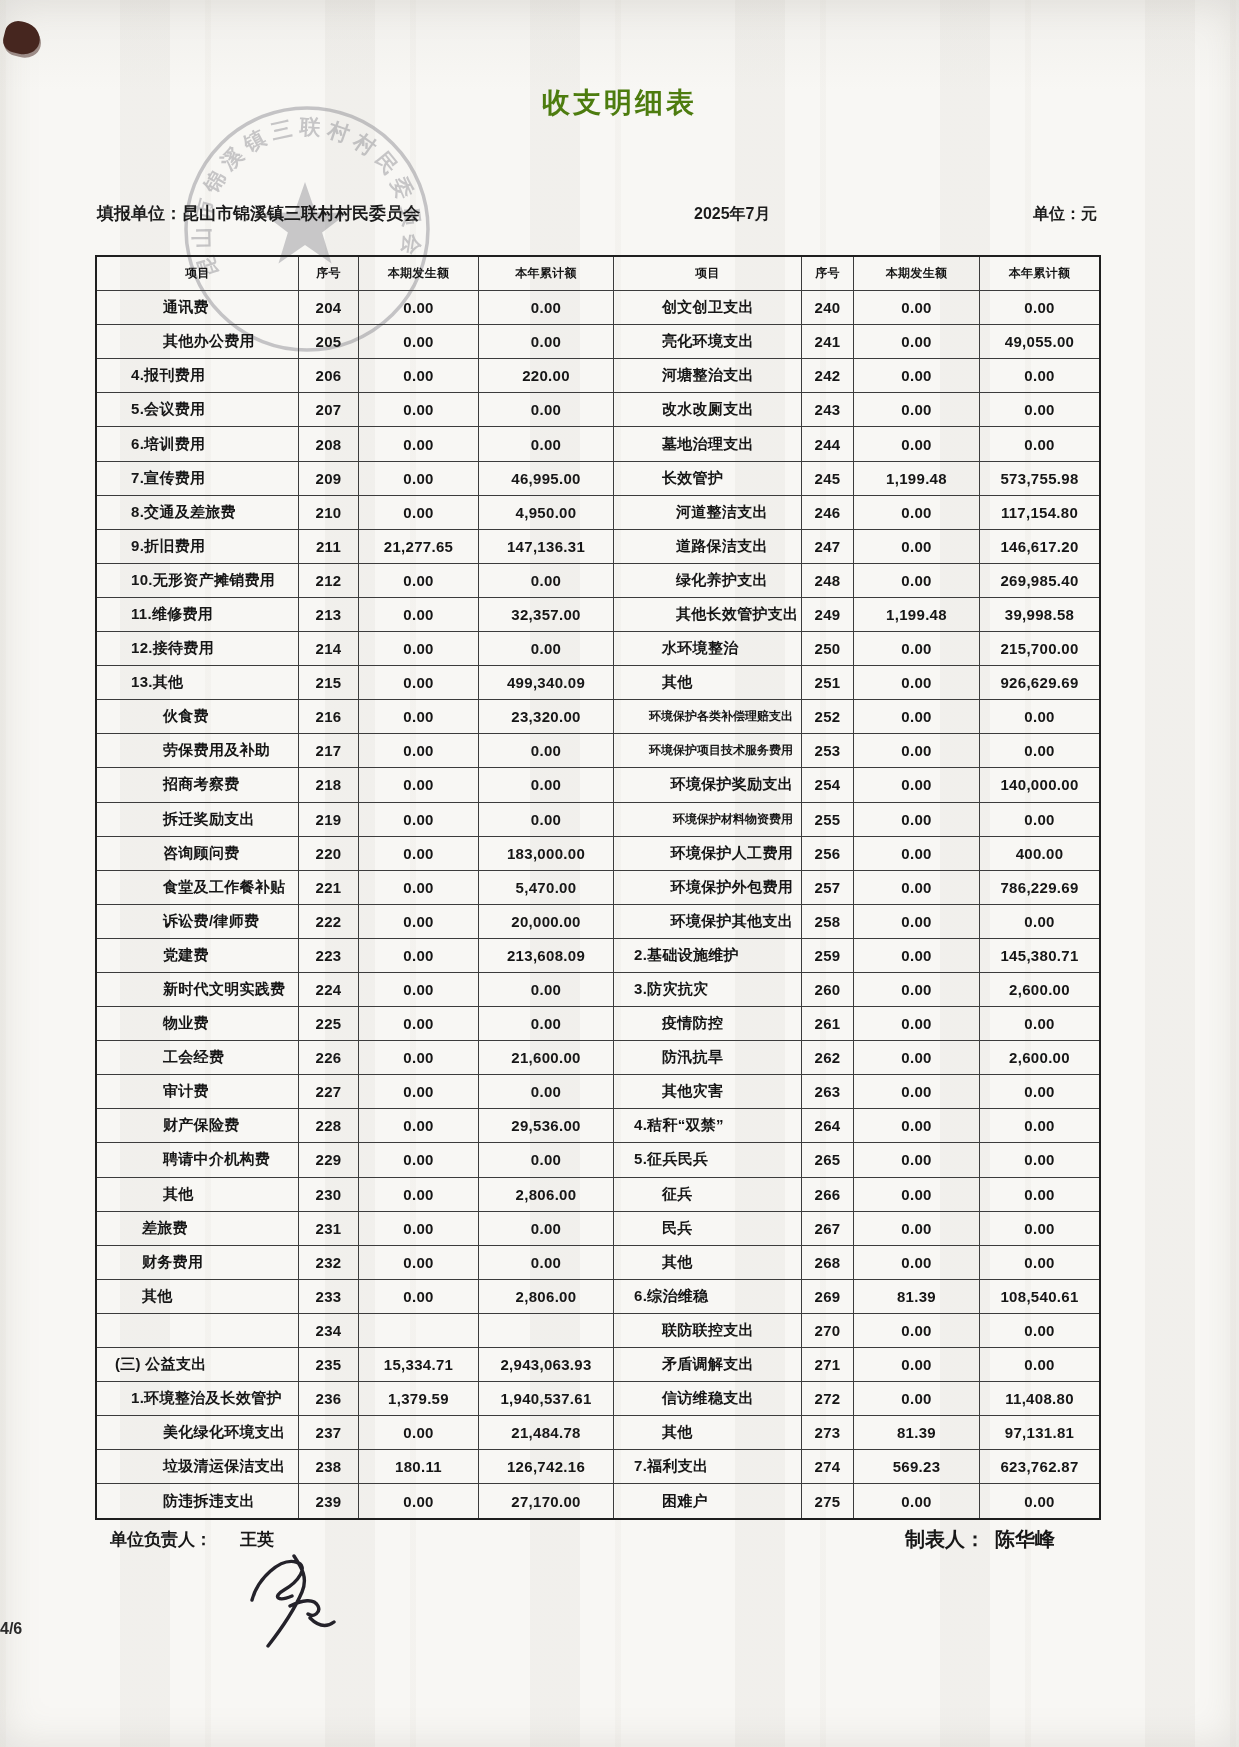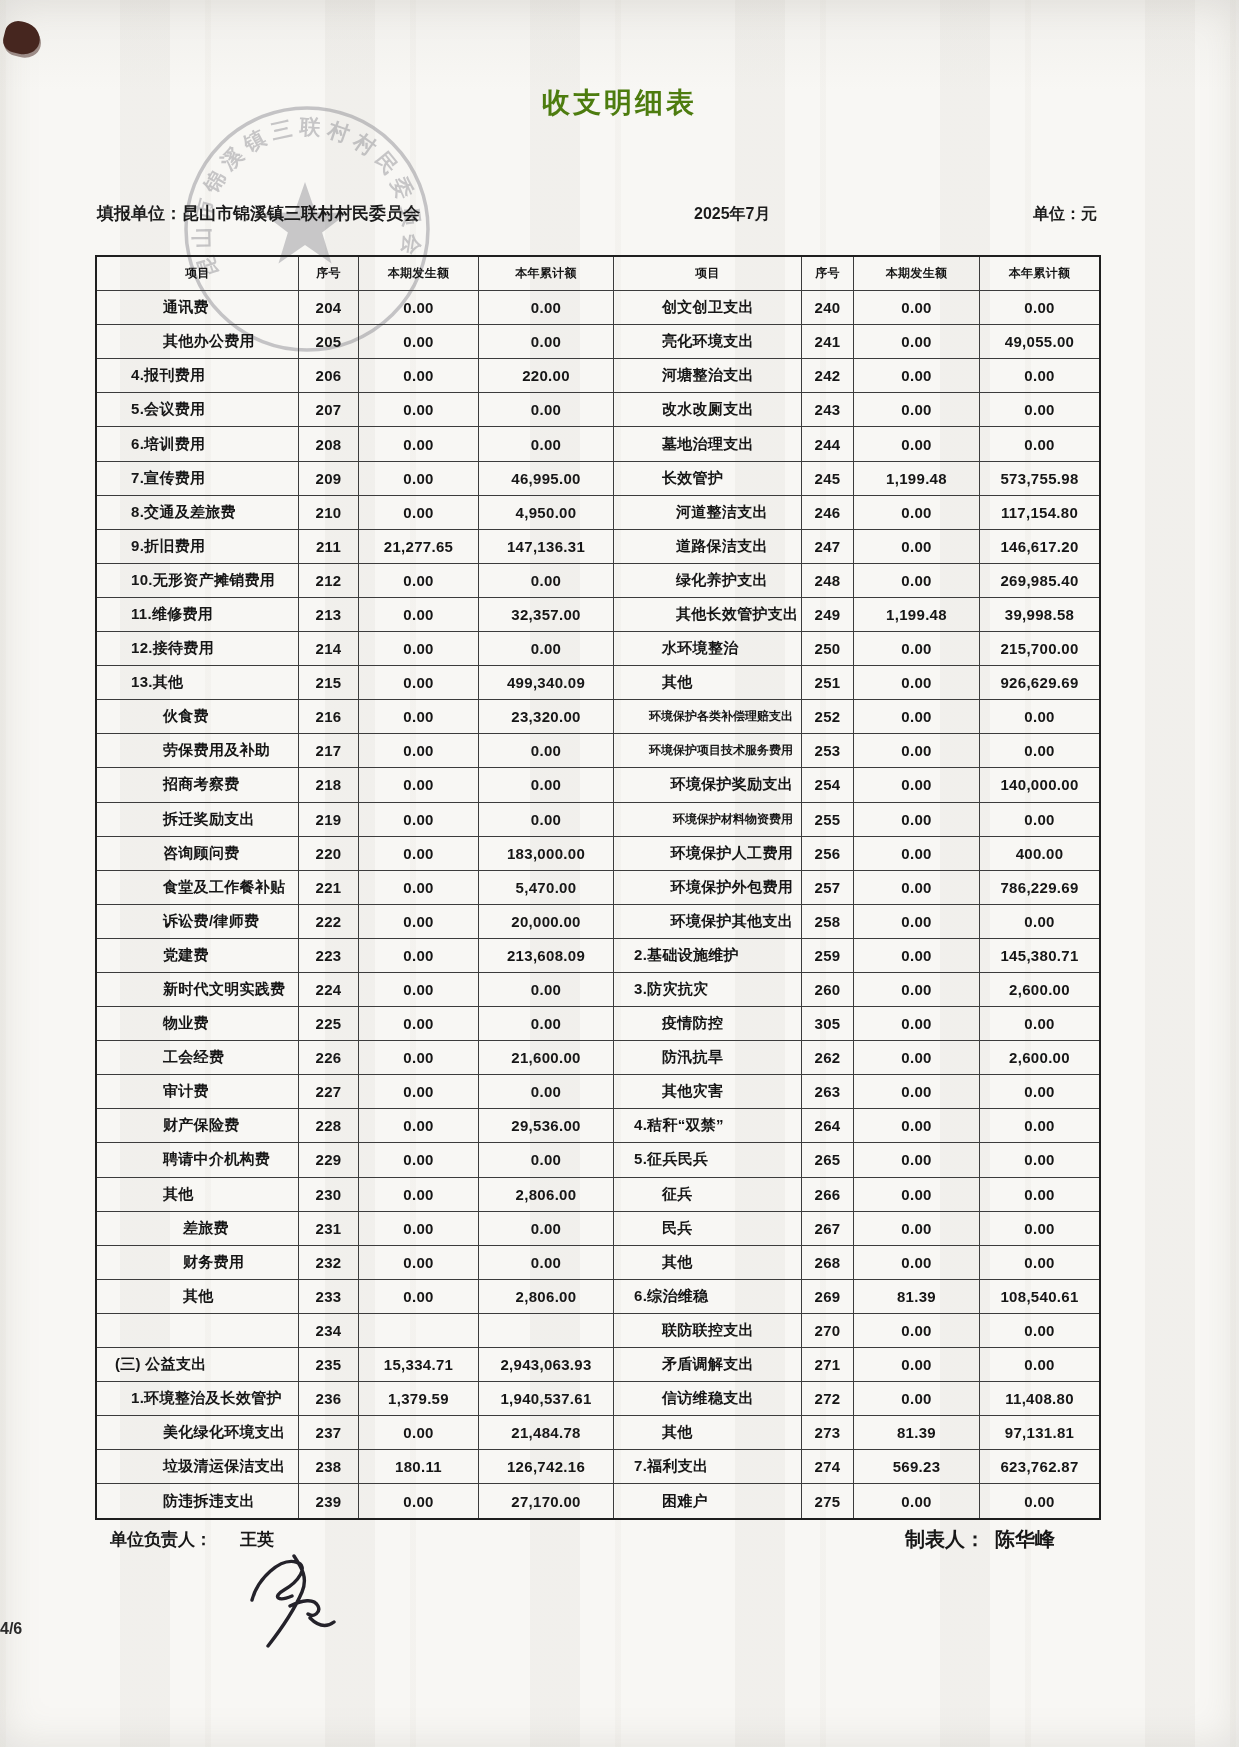--- a/index.html
+++ b/index.html
@@ -62,21 +62,21 @@
   }
   .cell.lastcol{border-right:none;}
   .cell.lastrow{border-bottom:none;}
   .cell.hd{font-size:12px;}
   .cell.item{justify-content:flex-start;}
   .num{font-family:"Liberation Sans", sans-serif;}
   
   .L.i0{padding-left:18px;}
   .L.i1{padding-left:34px;}
   .L.i2{padding-left:66px;}
-  .L.i3{padding-left:86px;}
+  .L.i3{padding-left:45px;}
   .R.i1{padding-left:20px;}
   .R.i2{padding-left:48px;}
   .R.i3{padding-left:62px;}
   
   .cell.ar{justify-content:flex-end;padding-right:8px;}
   .cell.sm{font-size:12px;letter-spacing:0;}
 
   .footer-left{position:absolute;left:110px;top:1528px;font-size:17px;font-weight:bold;}
   .footer-left .name{margin-left:28px;}
   .footer-right{position:absolute;left:905px;top:1526px;font-size:20px;font-weight:bold;}
@@ -285,21 +285,21 @@
       <div class="cell num">0.00</div>
       <div class="cell item R i1">3.防灾抗灾</div>
       <div class="cell num">260</div>
       <div class="cell num">0.00</div>
       <div class="cell num lastcol">2,600.00</div>
       <div class="cell item L i2">物业费</div>
       <div class="cell num">225</div>
       <div class="cell num">0.00</div>
       <div class="cell num">0.00</div>
       <div class="cell item R i2">疫情防控</div>
-      <div class="cell num">305</div>
+      <div class="cell num">261</div>
       <div class="cell num">0.00</div>
       <div class="cell num lastcol">0.00</div>
       <div class="cell item L i2">工会经费</div>
       <div class="cell num">226</div>
       <div class="cell num">0.00</div>
       <div class="cell num">21,600.00</div>
       <div class="cell item R i2">防汛抗旱</div>
       <div class="cell num">262</div>
       <div class="cell num">0.00</div>
       <div class="cell num lastcol">2,600.00</div>

